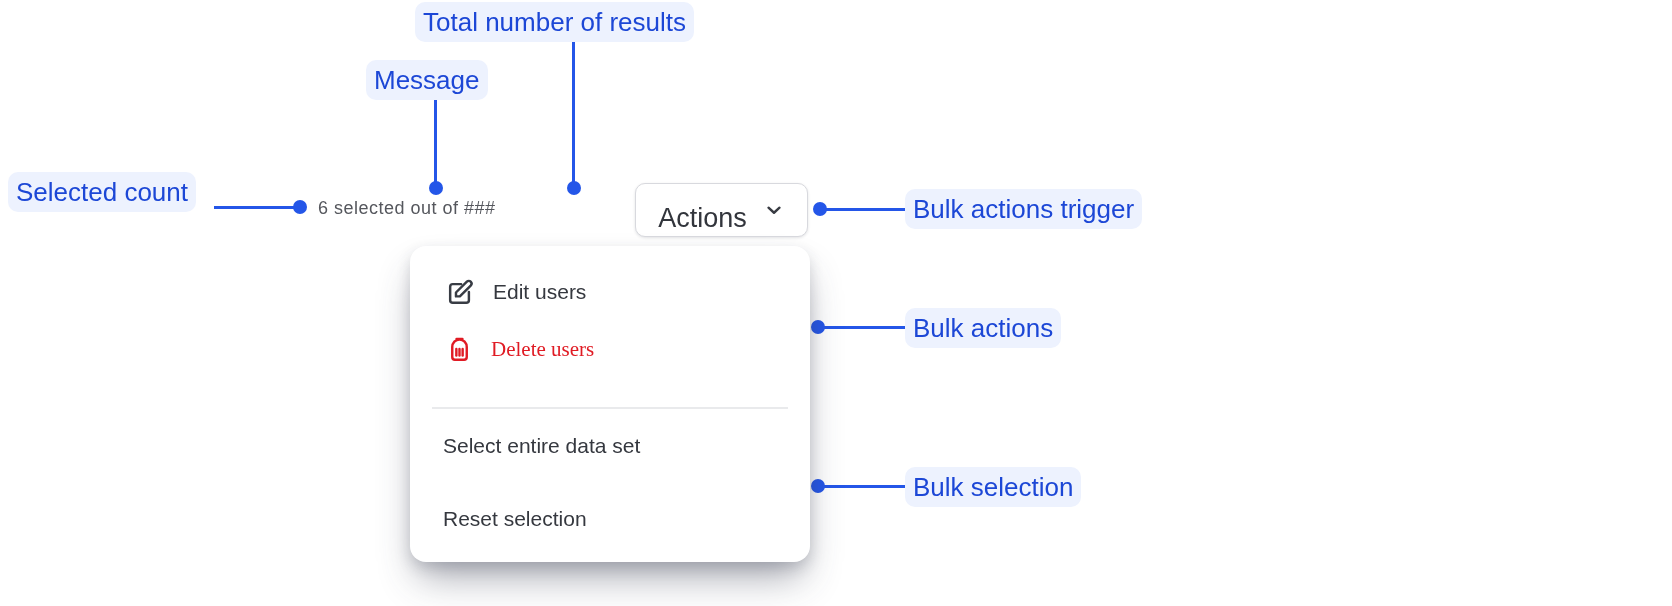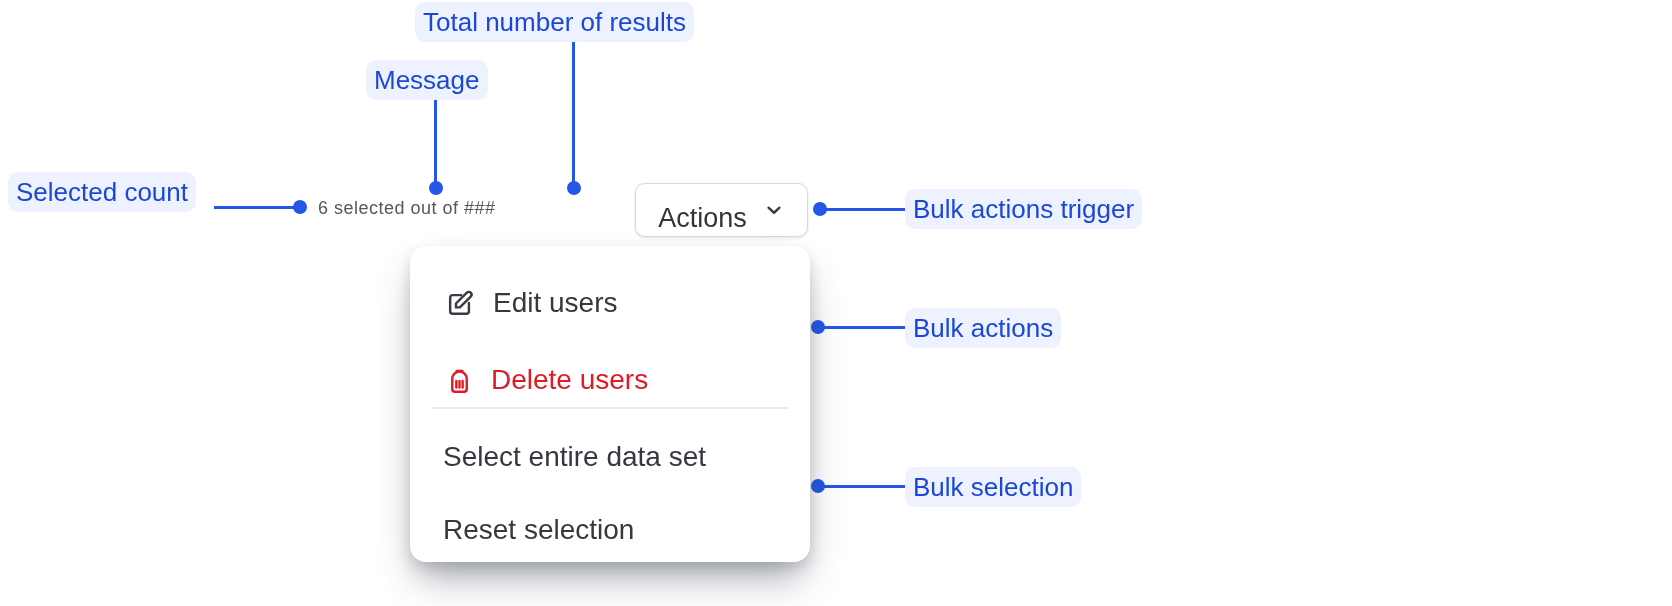--- a/index.html
+++ b/index.html
@@ -30,22 +30,22 @@
   }
   .actions-btn .lbl{font-size:27px;color:#32353c;margin-top:17px;}
   .actions-btn svg{display:block;}
   
   .panel{
     position:absolute;left:410px;top:246px;width:400px;height:316px;
     background:#ffffff;border-radius:16px;z-index:4;
     box-shadow:0 22px 38px -8px rgba(55,60,80,.45),0 6px 14px rgba(55,60,80,.18);
   }
   .menu-item{
-    position:absolute;left:0;right:0;height:54px;display:flex;align-items:flex-end;
-    font-size:28px;color:#35383f;cursor:pointer;box-sizing:border-box;
+    position:absolute;left:0;right:0;height:54px;display:flex;align-items:center;
+    font-size:21px;color:#35383f;cursor:pointer;box-sizing:border-box;
   }
   .menu-item.with-icon{padding-left:35px;gap:17px;}
   .menu-item.no-icon{padding-left:33px;}
   .menu-item.danger{color:#e01b24;}
   .menu-item svg{display:block;flex:0 0 auto;}
   .divider{position:absolute;left:22px;right:22px;height:2px;background:#e9eaec;}
 </style>
 </head>
 <body>
 
@@ -88,21 +88,21 @@
     <div class="menu-item with-icon" style="top:19px;">
       <span>
         <svg width="31" height="31" viewBox="0 0 24 24" fill="none" stroke="#383c44" stroke-width="1.9" stroke-linecap="round" stroke-linejoin="round">
           <path d="M12.5 5.5H6a2 2 0 0 0-2 2V18a2 2 0 0 0 2 2h10.5a2 2 0 0 0 2-2v-6.5"></path>
           <path d="M19.9 6.6a2.1 2.1 0 0 0-2.97-2.97L8.5 12v3h3l8.4-8.4z"></path>
         </svg>
       </span>
       <span>Edit users</span>
     </div>
 
-    <div class="menu-item with-icon danger" style="top:96px;">
+    <div class="menu-item with-icon danger" style="top:76px;font-family:Liberation Serif, serif;">
       <span>
         <svg width="29" height="29" viewBox="0 0 24 24" fill="none" stroke="#e01b24" stroke-width="2" stroke-linecap="round" stroke-linejoin="round">
           <path d="M9.6 3.2h4.8"></path>
           <path d="M6 10a6 6.3 0 0 1 12 0 v8.3 a2.2 2.2 0 0 1 -2.2 2.2 h-7.6 a2.2 2.2 0 0 1 -2.2 -2.2 z"></path>
           <path d="M9.4 11.5v5.5"></path>
             <path d="M12 11.5v5.5"></path>
             <path d="M14.6 11.5v5.5"></path>
         </svg>
       </span>
       <span>Delete users</span>

